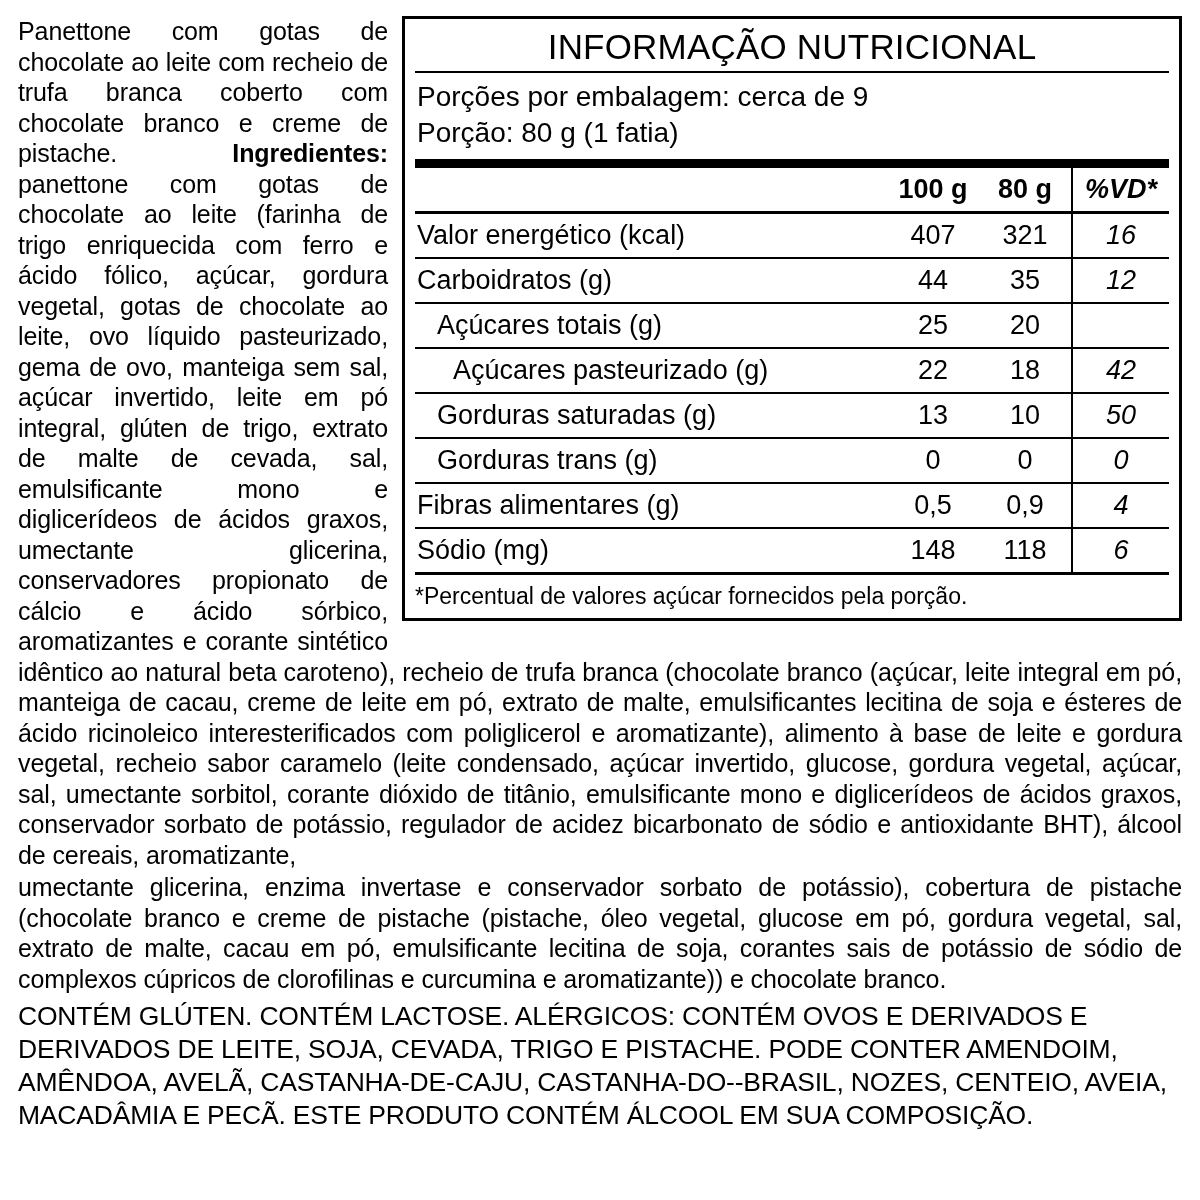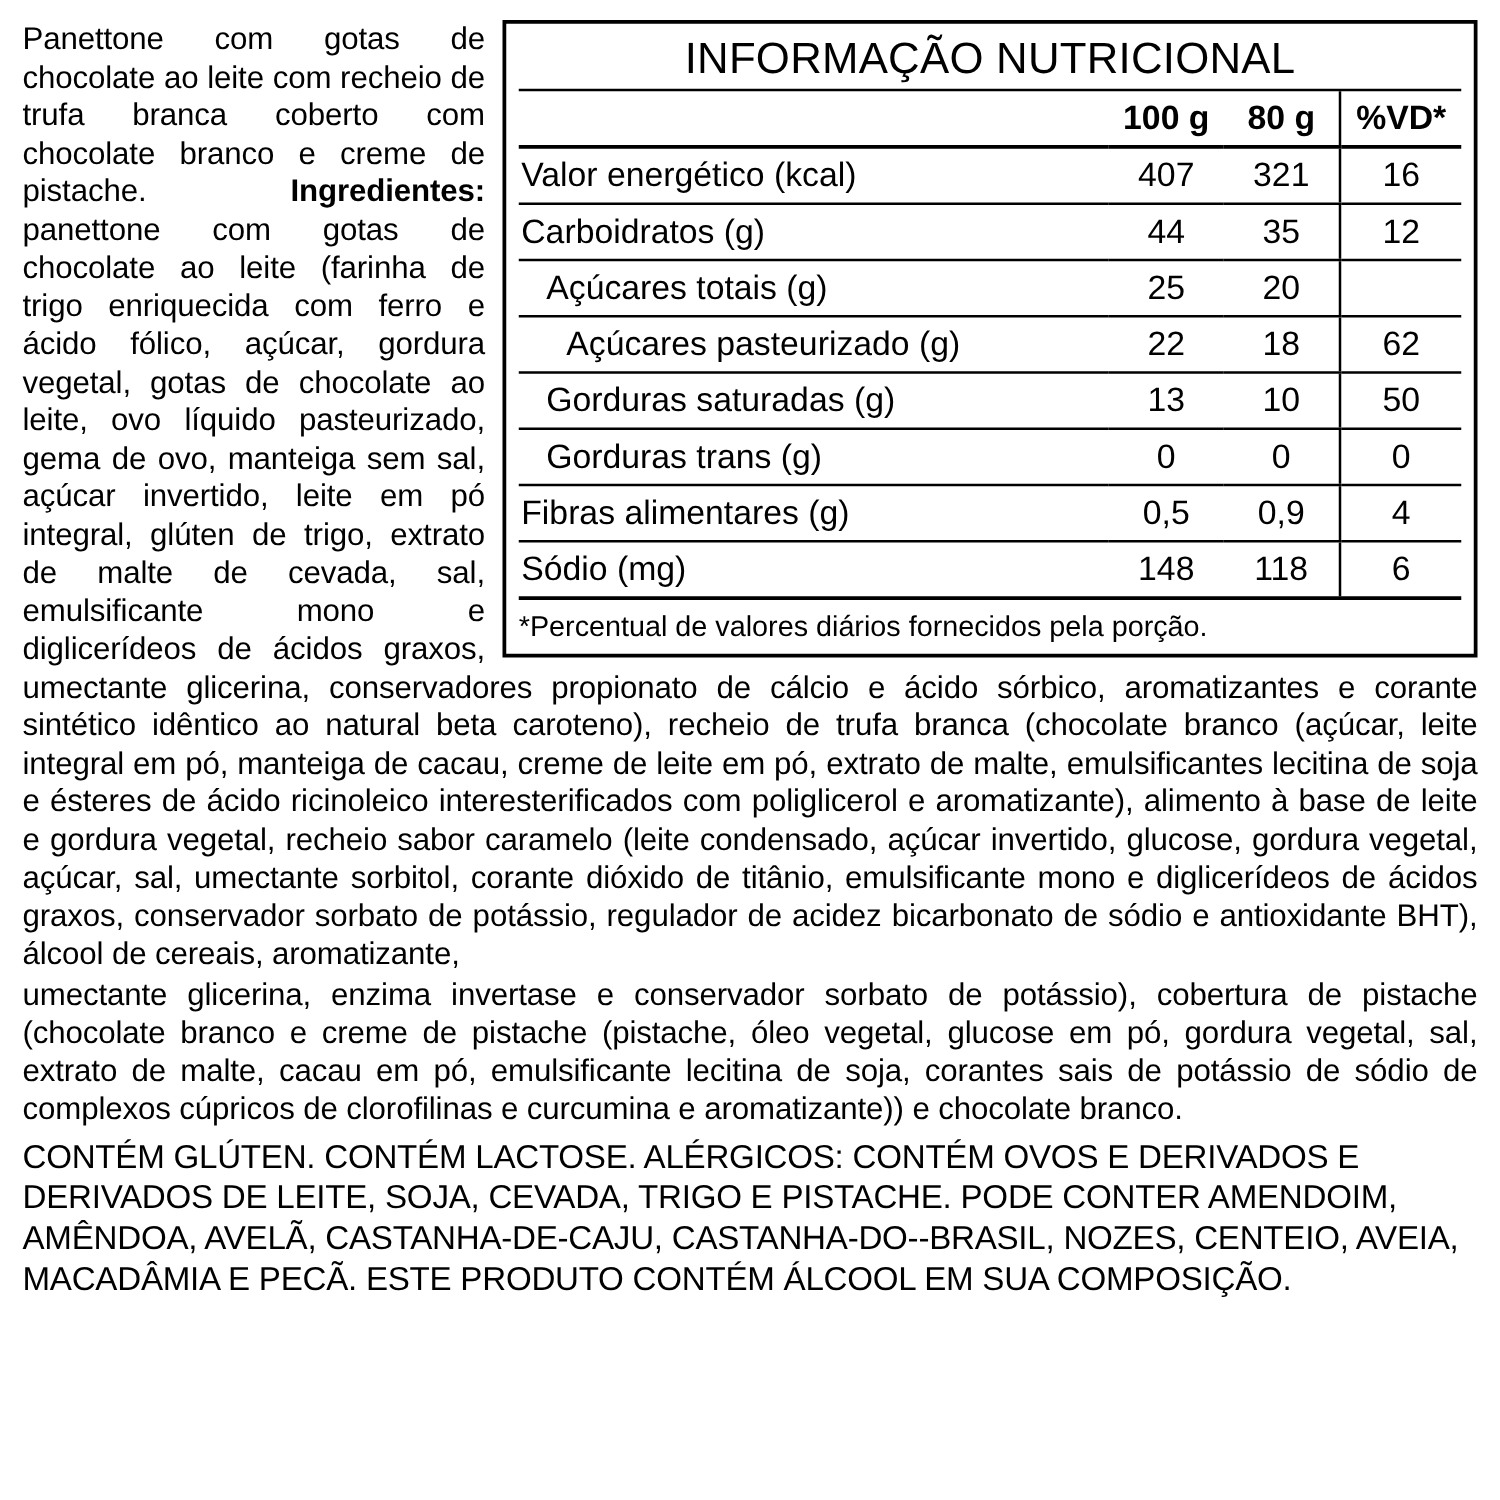--- a/index.html
+++ b/index.html
@@ -76,20 +76,21 @@
   table.nutri td.name {
     text-align: left;
     white-space: nowrap;
   }
   table.nutri td.val, table.nutri th.val {
     text-align: center;
     width: 88px;
   }
   table.nutri th.val.vd, table.nutri td.val.vd {
     width: 92px;
+    font-style: italic;
   }
   table.nutri td.name.ind1 { padding-left: 22px; }
   table.nutri td.name.ind2 { padding-left: 38px; }
   table.nutri tr.last td { border-bottom: none; }
 
   .vd-sep {
     border-left: 2px solid #000;
   }
 
   .nutri-foot {
@@ -135,20 +136,24 @@
 </head>
 <body>
 
 <div class="page">
 
   <div class="top-area">
 
     <div class="nutrition-panel">
       <div class="nutri-title">INFORMAÇÃO NUTRICIONAL</div>
 
+      <div class="nutri-servings">
+        <div>Porções por embalagem: cerca de 9</div>
+        <div>Porção: 80 g (1 fatia)</div>
+      </div>
 
       <table class="nutri">
         <thead>
           <tr>
             <th class="name-col"></th>
             <th class="val">100 g</th>
             <th class="val">80 g</th>
             <th class="val vd vd-sep">%VD*</th>
           </tr>
         </thead>
@@ -168,21 +173,21 @@
           <tr>
             <td class="name ind1">Açúcares totais (g)</td>
             <td class="val">25</td>
             <td class="val">20</td>
             <td class="val vd vd-sep"></td>
           </tr>
           <tr>
             <td class="name ind2">Açúcares pasteurizado (g)</td>
             <td class="val">22</td>
             <td class="val">18</td>
-            <td class="val vd vd-sep">62</td>
+            <td class="val vd vd-sep">42</td>
           </tr>
           <tr>
             <td class="name ind1">Gorduras saturadas (g)</td>
             <td class="val">13</td>
             <td class="val">10</td>
             <td class="val vd vd-sep">50</td>
           </tr>
           <tr>
             <td class="name ind1">Gorduras trans (g)</td>
             <td class="val">0</td>
@@ -197,21 +202,21 @@
           </tr>
           <tr class="last">
             <td class="name">Sódio (mg)</td>
             <td class="val">148</td>
             <td class="val">118</td>
             <td class="val vd vd-sep">6</td>
           </tr>
         </tbody>
       </table>
 
-      <div class="nutri-foot">*Percentual de valores diários fornecidos pela porção.</div>
+      <div class="nutri-foot">*Percentual de valores açúcar fornecidos pela porção.</div>
     </div>
 
     <div class="ingredients-text">
       <span class="lead">Panettone com gotas de chocolate ao leite com recheio de trufa branca coberto com chocolate branco e creme de pistache.</span>
       <b>Ingredientes:</b>
       <span>panettone com gotas de chocolate ao leite (farinha de trigo enriquecida com ferro e ácido fólico, açúcar, gordura vegetal, gotas de chocolate ao leite, ovo líquido pasteurizado, gema de ovo, manteiga sem sal, açúcar invertido, leite em pó integral, glúten de trigo, extrato de malte de cevada, sal, emulsificante mono e diglicerídeos de ácidos graxos, umectante glicerina, conservadores propionato de cálcio e ácido sórbico, aromatizantes e corante sintético idêntico ao natural beta caroteno), recheio de trufa branca (chocolate branco (açúcar, leite integral em pó, manteiga de cacau, creme de leite em pó, extrato de malte, emulsificantes lecitina de soja e ésteres de ácido ricinoleico interesterificados com poliglicerol e aromatizante), alimento à base de leite e gordura vegetal, recheio sabor caramelo (leite condensado, açúcar invertido, glucose, gordura vegetal, açúcar, sal, umectante sorbitol, corante dióxido de titânio, emulsificante mono e diglicerídeos de ácidos graxos, conservador sorbato de potássio, regulador de acidez bicarbonato de sódio e antioxidante BHT), álcool de cereais, aromatizante,</span>
     </div>
 
   </div>
 

